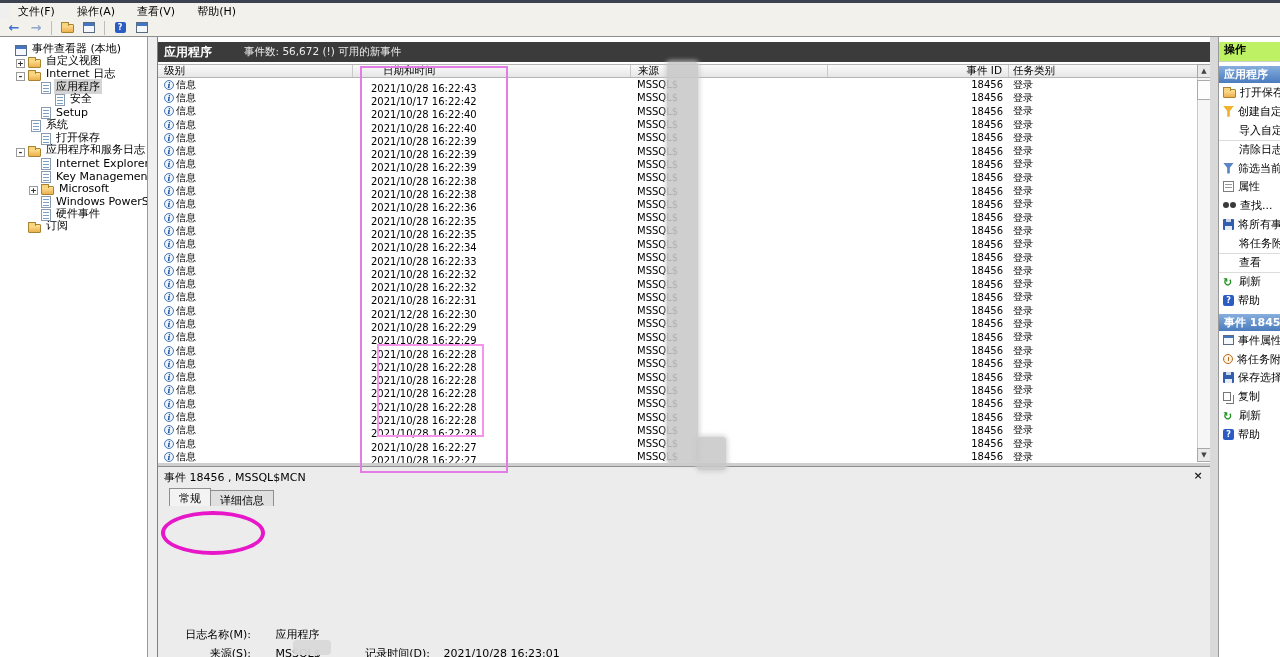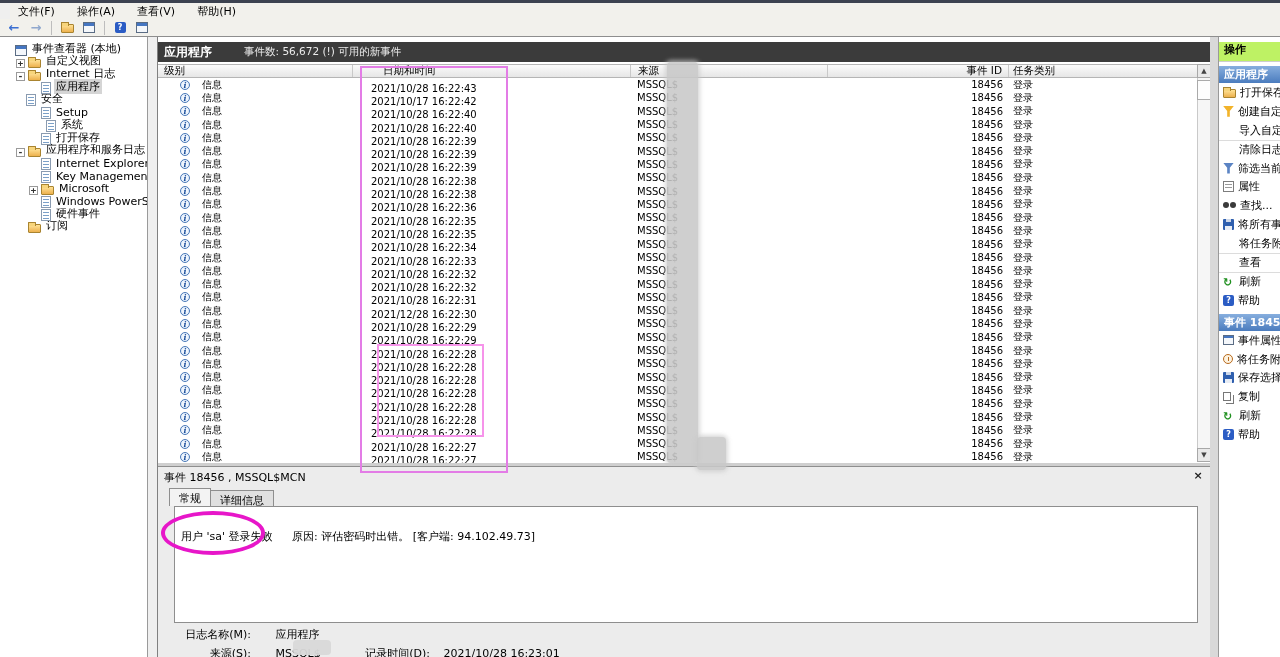--- a/index.html
+++ b/index.html
@@ -89,21 +89,21 @@
     display:flex; font-size:10.5px; }
   .hcell { border-right:1px solid #c9c9c9; display:flex; align-items:center; overflow:hidden; white-space:nowrap; }
   .hcell.c0 { width:195px; padding-left:6px; }
   .hcell.c1 { width:278px; padding-left:30px; }
   .hcell.c2 { width:197px; padding-left:7px; }
   .hcell.c3 { width:181px; justify-content:flex-end; padding-right:6px; }
   .hcell.c4 { width:188px; padding-left:4px; border-right:none; }
   #rows { position:absolute; left:0; top:41px; width:1039px; height:386px; background:#fff; overflow:hidden; }
   .row { display:flex; height:13.3px; align-items:center; font-size:10px; white-space:nowrap; }
   .cell { overflow:hidden; flex:none; }
-  .cell.c0 { width:195px; padding-left:22px; display:flex; align-items:center; gap:12px; }
+  .cell.c0 { width:195px; padding-left:6px; display:flex; align-items:center; gap:2px; }
   .cell.c1 { width:278px; padding-left:18px;margin-top:7px; }
   .cell.c2 { width:197px; padding-left:6px; }
   .cell.c3 { width:181px; text-align:right; padding-right:6px; }
   .cell.c4 { width:188px; padding-left:4px; }
 
   
   .sb-btn { position:absolute; left:1039px; width:14px; height:14px; background:#e9e9e9;
     border:1px solid #a8a8a8; font-size:7px; line-height:12px; text-align:center; color:#444; }
   #sb-up { top:27px; } #sb-down { top:411px; }
   #sb-track { position:absolute; left:1039px; top:41px; width:14px; height:370px; background:#f6f6f6;
@@ -207,31 +207,31 @@
     <div class="tree-item" style="padding-left: 16px;">
       <span class="exp">-</span>
       <span class="ic ic-folder"></span>
       <span class="lbl">Internet 日志</span>
     </div>
     <div class="tree-item selected" style="padding-left: 29px;">
       <span class="exp hidden">+</span>
       <span class="ic ic-log"></span>
       <span class="lbl">应用程序</span>
     </div>
-    <div class="tree-item" style="padding-left: 14px;">
+    <div class="tree-item" style="padding-left: 43px;">
       <span class="exp hidden">+</span>
       <span class="ic ic-log"></span>
       <span class="lbl">安全</span>
     </div>
     <div class="tree-item" style="padding-left: 29px;">
       <span class="exp hidden">+</span>
       <span class="ic ic-log"></span>
       <span class="lbl">Setup</span>
     </div>
-    <div class="tree-item" style="padding-left: 34px;">
+    <div class="tree-item" style="padding-left: 19px;">
       <span class="exp hidden">+</span>
       <span class="ic ic-log"></span>
       <span class="lbl">系统</span>
     </div>
     <div class="tree-item" style="padding-left: 29px;">
       <span class="exp hidden">+</span>
       <span class="ic ic-log"></span>
       <span class="lbl">打开保存</span>
     </div>
     <div class="tree-item" style="padding-left: 16px;">
@@ -582,26 +582,20 @@
   <div class="sb-btn" id="sb-down">▼</div>
   <div id="split-h"></div>
 
   <div id="detail">
     <div id="detail-title">事件 18456 , MSSQL$MCN</div>
     <div id="detail-close">×</div>
     <div id="tabs">
       <span class="tab active">常规</span>
       <span class="tab inactive">详细信息</span>
     </div>
-    <div id="msg-box">
-      <div id="msg-line">
-        <span class="part1">用户 'sa' 登录失败</span>
-        <span class="part2">原因: 评估密码时出错。 [客户端: 94.102.49.73]</span>
-      </div>
-    </div>
     <div class="fieldrow" id="field-log">
       <span class="flabel">日志名称(M):</span>
       <span class="fval">应用程序</span>
     </div>
     <div class="fieldrow" id="field-src">
       <span class="flabel">来源(S):</span>
       <span class="fval">MSSQL$</span>
     </div>
     <div id="field-time">
       <span class="flabel">记录时间(D):</span>

